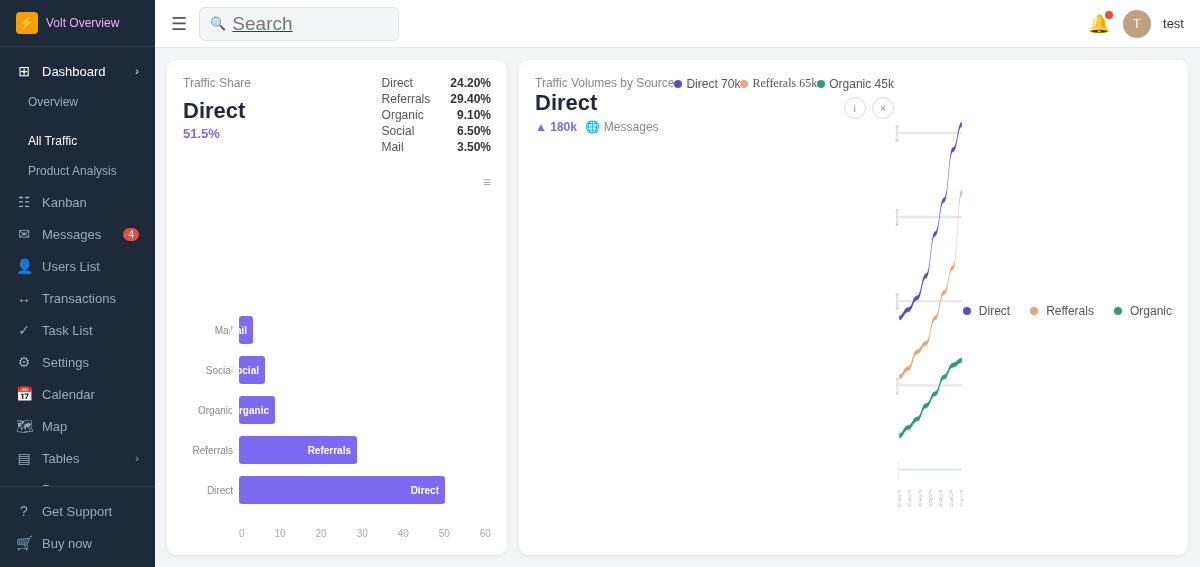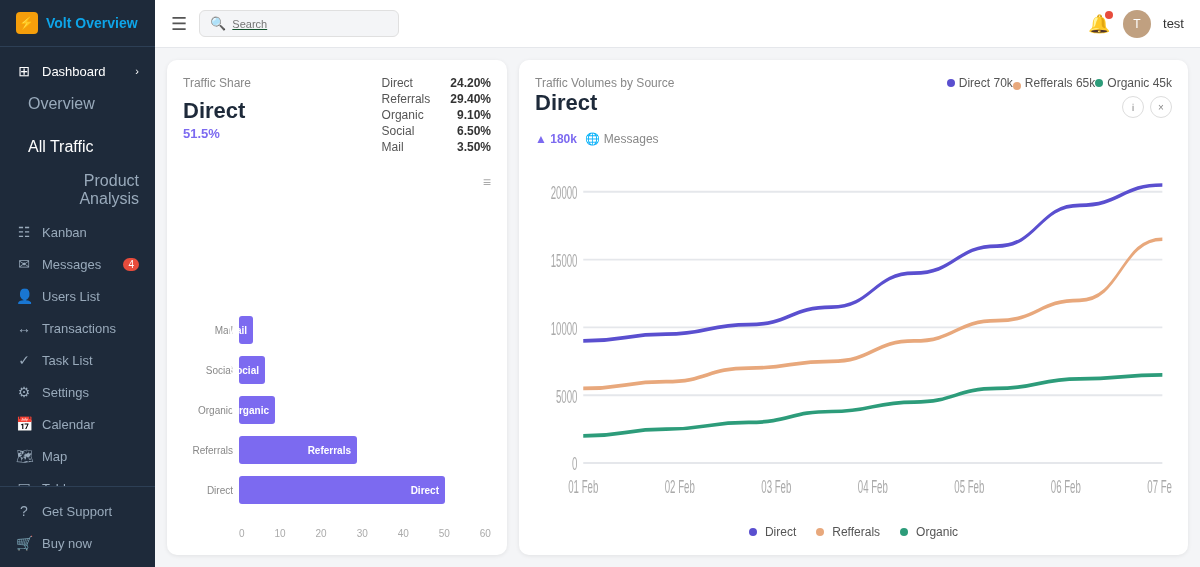--- a/index.html
+++ b/index.html
@@ -22,30 +22,30 @@
       gap: 8px;
     }
     .sidebar-brand-icon {
       width: 22px; height: 22px;
       background: #f59e0b;
       border-radius: 4px;
       display: flex; align-items: center; justify-content: center;
       color: white; font-weight: bold; font-size: 12px;
     }
     .sidebar-brand-name {
-      color: #0ea5e9; font-weight: 700; font-size: 14px;
+      color: #f0abfc; font-weight: 400; font-size: 12px;
     }
     .sidebar-nav { flex: 1; overflow-y: auto; padding: 8px 0; }
     .sidebar-item {
       display: flex; align-items: center; gap: 10px;
       padding: 8px 16px; color: #9ab; cursor: pointer;
       font-size: 13px; position: relative;
     }
     .sidebar-item.active { color: #fff; }
-    .sidebar-item.sub { padding-left: 28px; font-size: 16px; text-align: right; }
+    .sidebar-item.sub { padding-left: 28px; font-size: 12px; }
     .sidebar-item.sub.active-sub { color: #fff; margin-top: 9px; }
     .sidebar-item .badge {
       background: #e74c3c; color: white; border-radius: 10px;
       font-size: 10px; padding: 1px 5px; margin-left: auto;
     }
     .sidebar-item .chevron { margin-left: auto; font-size: 11px; }
     .sidebar-item-icon { width: 16px; text-align: center; font-size: 14px; }
     .sidebar-footer {
       border-top: 1px solid #2d3f55; padding: 8px 0;
     }
@@ -60,21 +60,21 @@
       height: 48px; flex-shrink: 0;
     }
     .topbar-hamburger { color: #555; font-size: 18px; cursor: pointer; }
     .search-box {
       display: flex; align-items: center; background: #f4f5f7;
       border: 1px solid #e0e0e0; border-radius: 6px;
       padding: 5px 10px; gap: 6px; width: 200px;
     }
     .search-box input {
       border: none; background: transparent; outline: none;
-      font-size: 11px; color: #14532d; width: 100%; text-decoration: underline;
+      font-size: 19px; color: #14532d; width: 100%; text-decoration: underline;
     }
     .search-icon { color: #999; font-size: 13px; }
     .topbar-spacer { flex: 1; }
     .topbar-actions { display: flex; align-items: center; gap: 12px; }
     .notif-btn { position: relative; cursor: pointer; color: #555; font-size: 18px; }
     .notif-dot {
       position: absolute; top: -2px; right: -2px;
       width: 8px; height: 8px; background: #e74c3c; border-radius: 50%;
     }
     .avatar { width: 28px; height: 28px; border-radius: 50%; background: #c0a080; display: flex; align-items: center; justify-content: center; color: white; font-size: 12px; overflow: hidden; }
@@ -114,26 +114,26 @@
     .bars-container { display: flex; flex-direction: column; gap: 12px; justify-content: flex-end; height: 100%; padding-bottom: 20px; }
     .bar-row { display: flex; align-items: center; gap: 6px; }
     .bar-label { width: 50px; text-align: right; font-size: 10px; color: #888; flex-shrink: 0; }
     .bar-fill { height: 28px; border-radius: 3px; display: flex; align-items: center; justify-content: flex-end; padding-right: 6px; position: relative; }
     .bar-fill span { font-size: 10px; color: white; font-weight: 600; }
     .bar-axis { display: flex; justify-content: space-between; padding-left: 56px; padding-top: 4px; }
     .bar-axis-label { font-size: 10px; color: #aaa; }
     .chart-menu-icon { color: #aaa; cursor: pointer; font-size: 14px; align-self: flex-start; }
 
     
-    .volumes-card { flex: 1; padding: 16px; display: flex; flex-direction: column; }
+    .volumes-card { flex: 1; padding: 16px; display: flex; }
     .volumes-header { display: flex; justify-content: space-between; align-items: flex-start; }
     .volumes-title-area {}
     .volumes-subtitle { font-size: 12px; color: #888; }
     .volumes-title { font-size: 22px; font-weight: 700; color: #1e2a3a; }
-    .volumes-meta { display: flex; align-items: flex-end; gap: 8px; margin-top: 16px; font-size: 12px; }
+    .volumes-meta { display: flex; align-items: flex-end; gap: 8px; margin-top: 4px; font-size: 12px; }
     .volumes-up { color: #7c6af0; font-weight: 600; }
     .volumes-region { color: #888; display: flex; align-items: center; gap: 4px; }
     .volumes-legend { display: flex; font-size: 12px; color: #555; align-items: center; }
     .legend-dot { width: 8px; height: 8px; border-radius: 50%; display: inline-block; margin-right: 4px; }
     .volumes-chart-controls { display: flex; gap: 6px; align-items: center; }
     .ctrl-btn { background: none; border: 1px solid #ddd; border-radius: 50%; width: 22px; height: 22px; cursor: pointer; display: flex; align-items: center; justify-content: center; color: #888; font-size: 10px; }
 
     
     .line-chart-wrapper { flex: 1; position: relative; min-height: 0; }
 
@@ -335,21 +335,21 @@
               </span>
             </div>
           </div>
           <div style="display:flex;flex-direction:column;align-items:flex-end;gap:6px;">
             <div class="volumes-legend">
 
             <span style="display: flex; align-items: center;">
                   <span class="legend-dot" style="background:#5a4fcf"></span>
                   <span>Direct 70k</span>
                 </span>
-                <span style="display: flex; align-items: flex-end;">
+                <span style="display: flex; align-items: center; font-family: Liberation Serif, serif;">
                   <span class="legend-dot" style="background:#e8a87c"></span>
                   <span>Refferals 65k</span>
                 </span>
                 <span style="display: flex; align-items: center;">
                   <span class="legend-dot" style="background:#2d9c7a"></span>
                   <span>Organic 45k</span>
                 </span>
               </div>
             <div class="volumes-chart-controls">
               <button class="ctrl-btn">ℹ</button>

